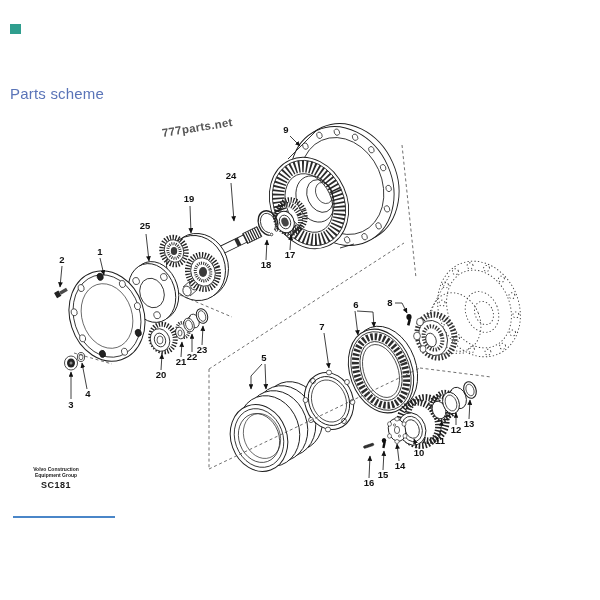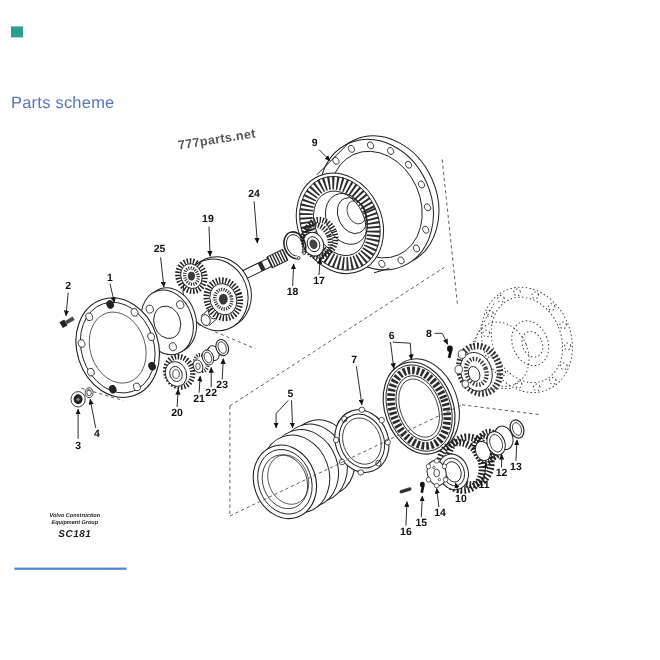--- a/index.html
+++ b/index.html
@@ -9,21 +9,21 @@
   .page-title{position:absolute;left:10px;top:85px;font-size:15px;color:#5a74b8;letter-spacing:.2px;}
   .watermark{position:absolute;left:162px;top:127px;font-size:11.5px;font-weight:600;color:#3f3f3f;
              opacity:.88;transform:rotate(-9deg);transform-origin:left center;letter-spacing:.3px;}
   svg.diagram{position:absolute;left:0;top:0;}
   .callout{font-size:9.5px;font-weight:bold;fill:#111;}
   .ldr{stroke:#111;stroke-width:.8;fill:none;}
   .ink{stroke:#1f1f1f;fill:none;}
   .wht{stroke:#1f1f1f;fill:#fff;}
   .dsh{stroke:#4a4a4a;stroke-width:.8;fill:none;stroke-dasharray:3 2.6;}
   .dot{stroke:#3a3a3a;stroke-width:.9;fill:none;stroke-dasharray:1.3 2.2;}
-  .footer{position:absolute;left:32px;top:467px;width:72px;text-align:center;color:#1a1a1a;font-style:italic;}
+  .footer{position:absolute;left:20px;top:467px;width:72px;text-align:center;color:#1a1a1a;}
   .footer .brand{font-size:5px;font-weight:bold;line-height:5.5px;}
   .footer .code{font-size:9px;font-weight:bold;letter-spacing:.5px;margin-top:2px;}
   .footer-rule{position:absolute;left:13px;top:516px;width:102px;height:2px;background:#4a86c8;}
 </style>
 </head>
 <body>
 
 <div class="stage">
 
   <div class="corner-tab"></div>

